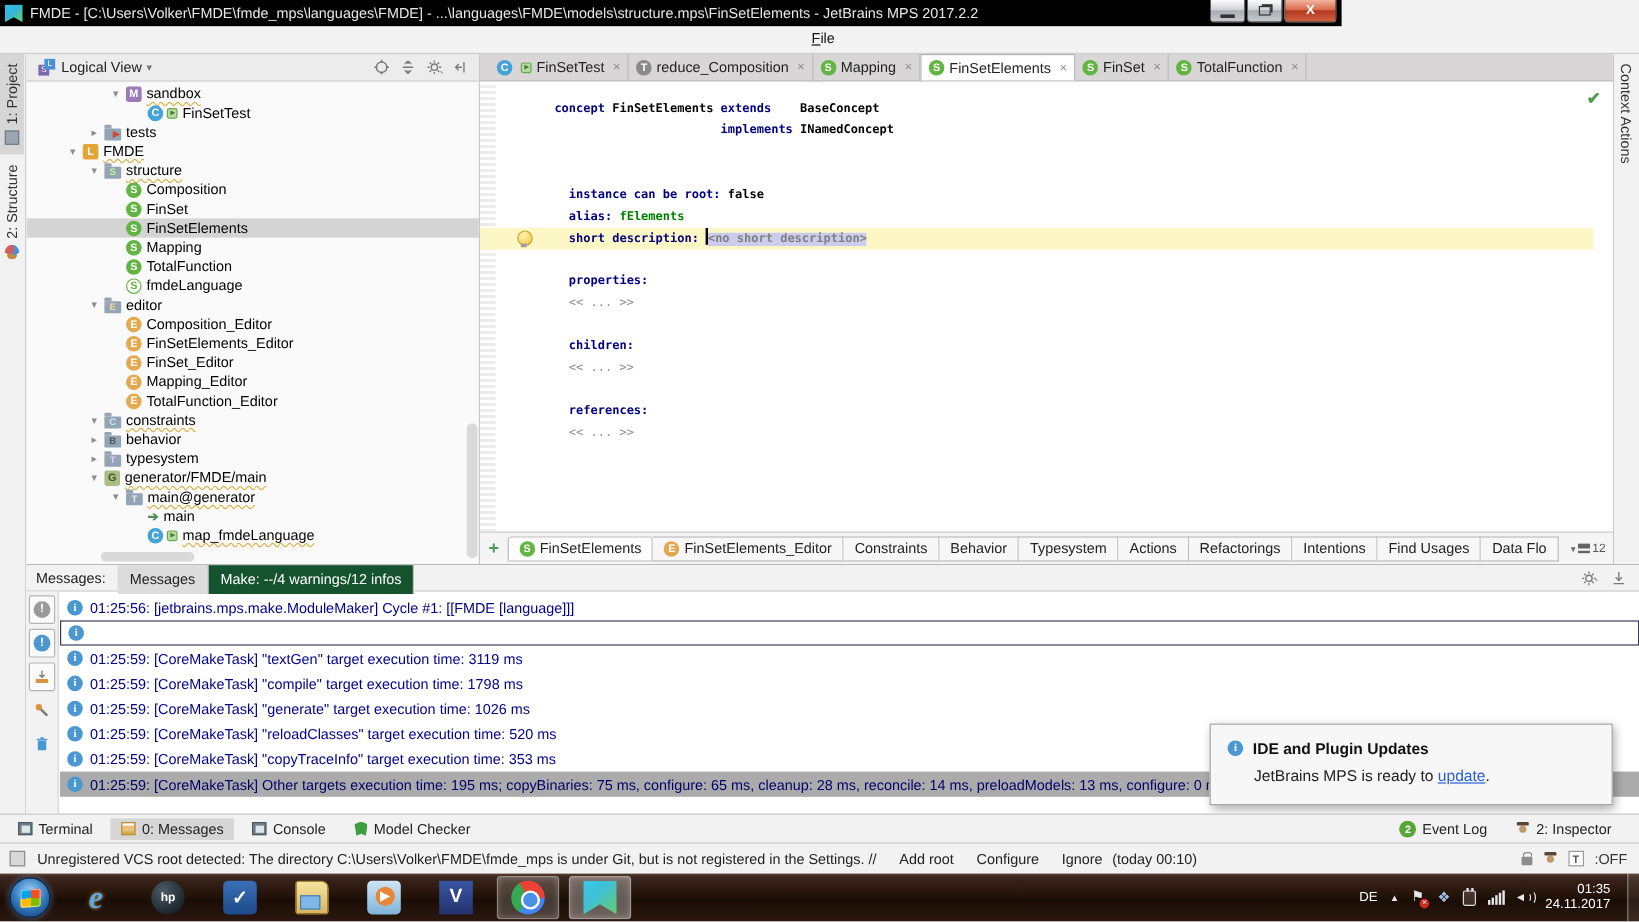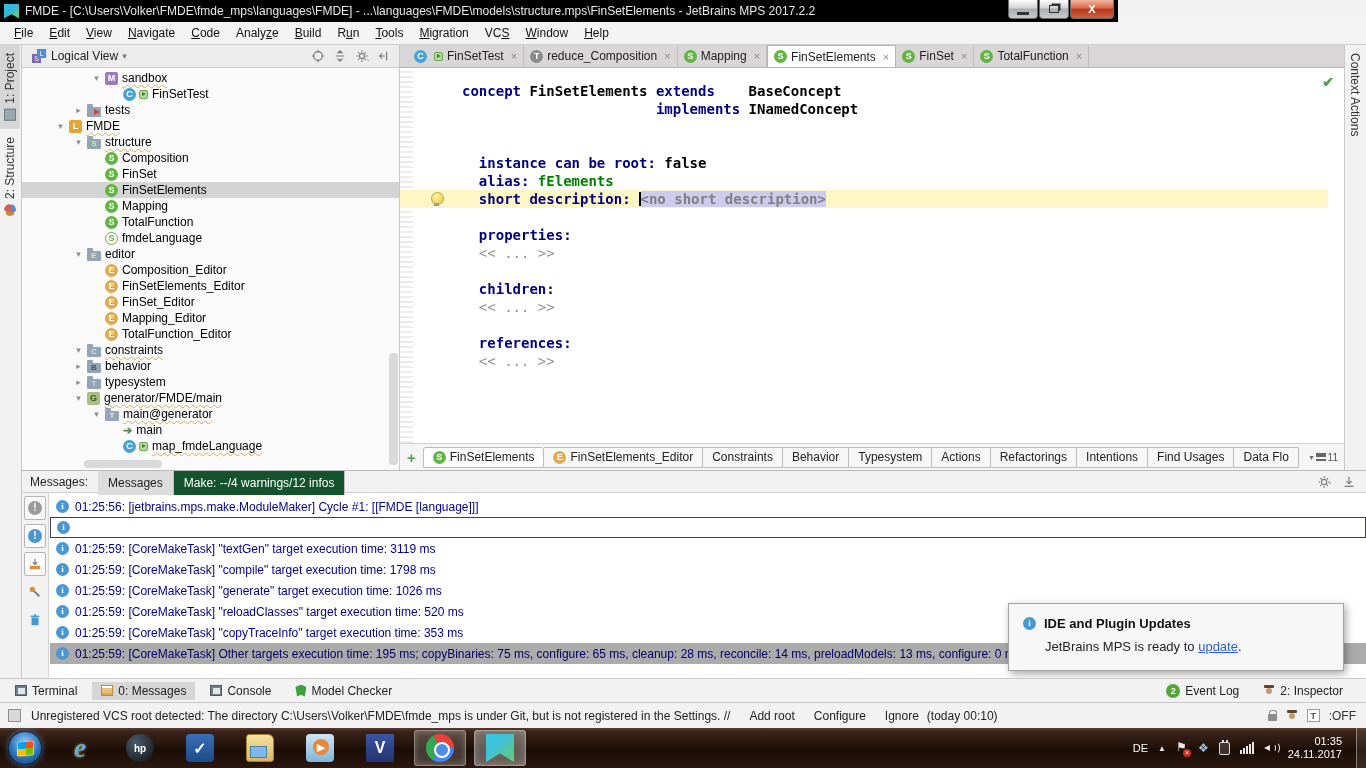--- a/index.html
+++ b/index.html
@@ -11,21 +11,21 @@
   #titlebar { left:0; top:0; width:1118px; height:22px; background:#000; color:#e8e8e8; display:flex; align-items:center; padding-left:4px; }
   #mps-logo { width:15px; height:15px; margin-right:6px; background:linear-gradient(135deg,#2fc1e0 0%,#35b5d9 45%,#6fd35f 100%); clip-path:polygon(0 0,100% 0,100% 100%,50% 72%,0 100%); }
   #win-title { font-size:12px; white-space:nowrap; overflow:hidden; }
   #win-controls { position:absolute; right:4px; top:0; display:flex; }
   .wbtn { width:30px; height:19px; border:1px solid #6b6b6b; border-top:none; background:linear-gradient(#fdfdfd,#cfd2d6 45%,#a8adb3 50%,#c8ccd0); margin-left:1px; border-radius:0 0 4px 4px; display:flex; align-items:center; justify-content:center; font-size:11px; color:#333; font-weight:bold; }
   .wbtn.close { width:44px; background:linear-gradient(#f2b5a0,#d96a4b 45%,#b33a1f 50%,#d1603f); color:#fff; }
   .wbtn .glyph-min { width:12px; height:3px; background:#333; margin-top:8px; }
   .wbtn .glyph-max { width:10px; height:8px; border:1px solid #333; box-shadow:2px -2px 0 -0.5px #333; }
 
   
-  #menubar { left:0; top:22px; width:1366px; height:23px; background:#f3f3f3; border-bottom:1px solid #cfcfcf; display:flex; align-items:center; padding-left:6px; color:#111; }
+  #menubar { left:0; top:22px; width:1366px; height:23px; background:#f3f3f3; border-bottom:1px solid #cfcfcf; display:flex; align-items:center; padding-left:6px; color:#111;flex-direction:column; }
   .menu-item { padding:3px 8px; }
   .menu-item u { text-decoration:underline; }
 
   
   .vstrip { top:45px; height:633px; width:22px; background:#f2f2f2; }
   #left-strip { left:0; border-right:1px solid #c9c9c9; }
   #right-strip { left:1344px; border-left:1px solid #c9c9c9; }
   .vtab { writing-mode:vertical-rl; transform:rotate(180deg); color:#333; padding:8px 3px; display:flex; align-items:center; gap:5px; }
   .vtab.active { background:#d6d6d6; }
   .vtab-r { writing-mode:vertical-rl; color:#333; padding:8px 3px; }
@@ -74,21 +74,21 @@
 
   
   #file-tabs { left:400px; top:45px; width:944px; height:23px; background:#d8d6d6; border-bottom:1px solid #b5b5b5; display:flex; align-items:flex-end; padding-left:8px; }
   .etab { height:22px; display:flex; align-items:center; padding:0 6px; border-right:1px solid #bdbdbd; color:#222; gap:4px; }
   .etab.active { background:#fff; border:1px solid #b5b5b5; border-bottom:none; }
   .etab .x { color:#8a8a8a; font-size:11px; margin-left:3px; }
 
   
   #editor { left:400px; top:68px; width:944px; height:375px; background:#fff; }
   #gutter { position:absolute; left:0; top:0; width:13px; height:100%; background:repeating-linear-gradient(#fff 0 3px, #e4e4e4 3px 5px); opacity:.7; }
-  #code { position:absolute; left:0; top:14px; right:16px; font-family:"DejaVu Sans Mono", monospace; font-size:14px; font-weight:bold; }
+  #code { position:absolute; left:0; top:14px; right:16px; font-family:"DejaVu Sans Mono", monospace; font-size:10px; font-weight:bold; }
   .cline { height:18px; line-height:18px; white-space:pre; padding-left:62px; position:relative; }
   .cline.hl { background:#fdf6c5; }
   .kw { color:#000080; } .pl { color:#000; } .gr { color:#008000; } .gy { color:#909090; font-weight:normal; }
   .selseg { color:#808080; background:#ccccee; }
   .cursor { display:inline-block; width:1.5px; height:14px; background:#000; vertical-align:-2px; }
   .bulb { position:absolute; left:30px; top:2px; width:13px; height:13px; }
   .bulb:before { content:""; position:absolute; left:1px; top:0; width:11px; height:11px; border-radius:50%; background:radial-gradient(circle at 35% 30%, #fff3b0, #f0c53a); border:1px solid #c9a12e; }
   .bulb:after { content:""; position:absolute; left:4px; bottom:-1px; width:5px; height:3px; background:#9c9c9c; }
   #editor-check { position:absolute; right:10px; top:6px; color:#4f9f4f; font-size:14px; font-weight:bold; }
 
@@ -480,21 +480,21 @@
       <div class="atab">
         <span>Find Usages</span>
       </div>
       <div class="atab">
         <span>Data Flo</span>
       </div>
     </span>
   <span id="aspect-counter">
     <span style="font-size:8px;color:#666;">▾</span>
     <span class="ham"></span>
-    <span>11</span>
+    <span>12</span>
   </span>
 </div>
 
 <div id="msg-panel" class="abs">
   <div id="msg-header">
     <span id="msg-label">Messages:</span>
     <span id="msg-tabs" style="display:flex;height:22px;">
         <div class="mtab">Messages</div>
         <div class="mtab active">Make: --/4 warnings/12 infos</div>
       </span>

